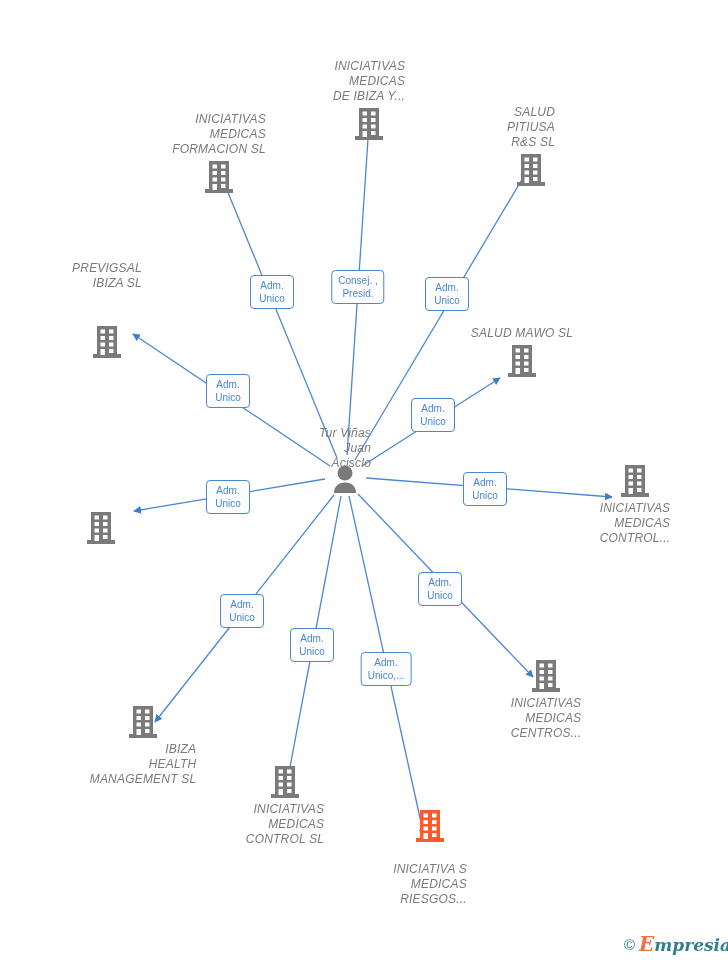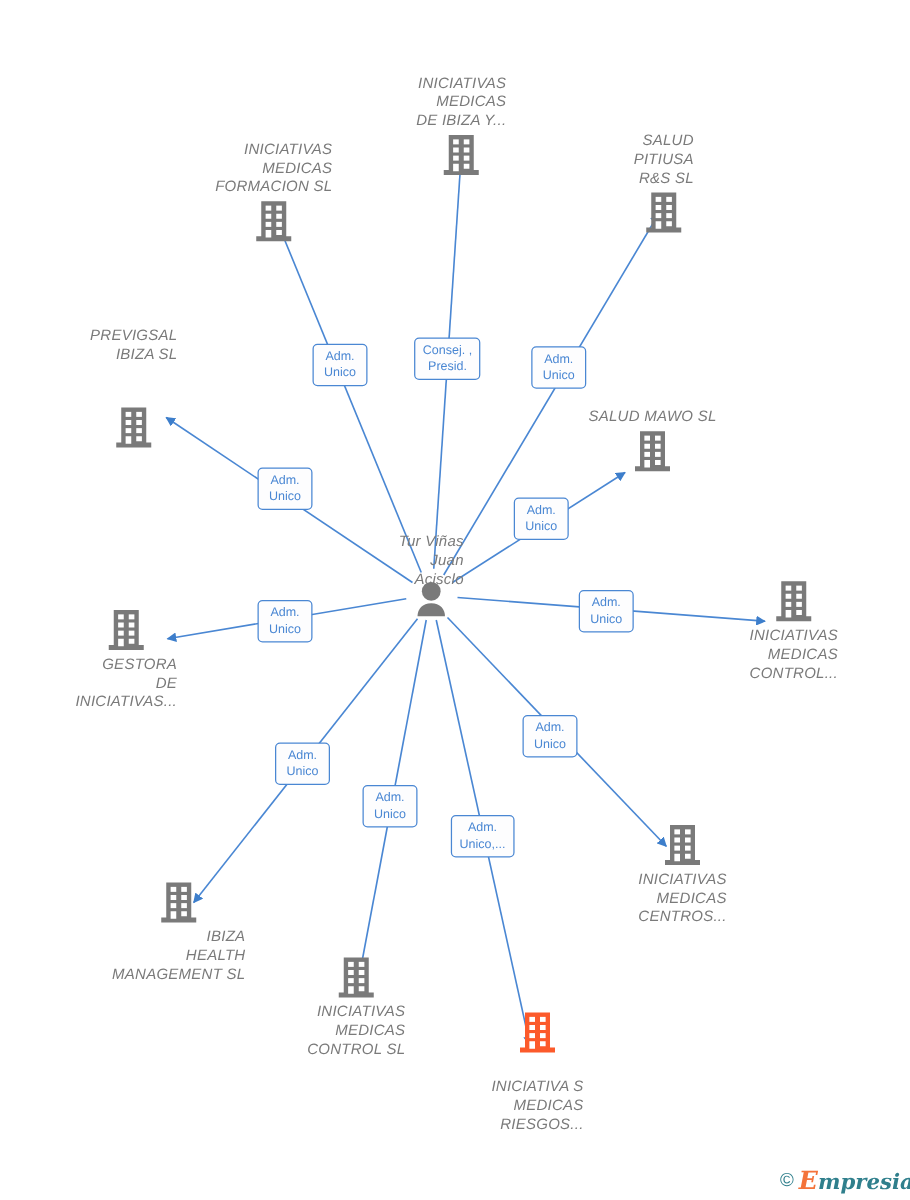--- a/index.html
+++ b/index.html
@@ -197,23 +197,20 @@
             <rect x="17" y="4.5" width="4.5" height="4" fill="#ffffff"></rect>
             <rect x="8.5" y="11" width="4.5" height="4" fill="#ffffff"></rect>
             <rect x="17" y="11" width="4.5" height="4" fill="#ffffff"></rect>
             <rect x="8.5" y="17.5" width="4.5" height="4" fill="#ffffff"></rect>
             <rect x="17" y="17.5" width="4.5" height="4" fill="#ffffff"></rect>
             <rect x="8.5" y="24" width="4.5" height="6" fill="#ffffff"></rect>
             <rect x="17" y="24" width="4.5" height="4" fill="#ffffff"></rect>
           </svg></div>
       </div>
       <div class="node below" style="left: 101px; top: 528px;">
-        <div class="label">GESTORA
-DE
-INICIATIVAS...</div>
         <div class="glyph"><svg width="30" height="34" viewBox="0 0 30 34" xmlns="http://www.w3.org/2000/svg">
             <rect x="5" y="1" width="20" height="29" fill="#7a7a7a"></rect>
             <rect x="1" y="29" width="28" height="4" fill="#7a7a7a"></rect>
             <rect x="8.5" y="4.5" width="4.5" height="4" fill="#ffffff"></rect>
             <rect x="17" y="4.5" width="4.5" height="4" fill="#ffffff"></rect>
             <rect x="8.5" y="11" width="4.5" height="4" fill="#ffffff"></rect>
             <rect x="17" y="11" width="4.5" height="4" fill="#ffffff"></rect>
             <rect x="8.5" y="17.5" width="4.5" height="4" fill="#ffffff"></rect>
             <rect x="17" y="17.5" width="4.5" height="4" fill="#ffffff"></rect>
             <rect x="8.5" y="24" width="4.5" height="6" fill="#ffffff"></rect>

